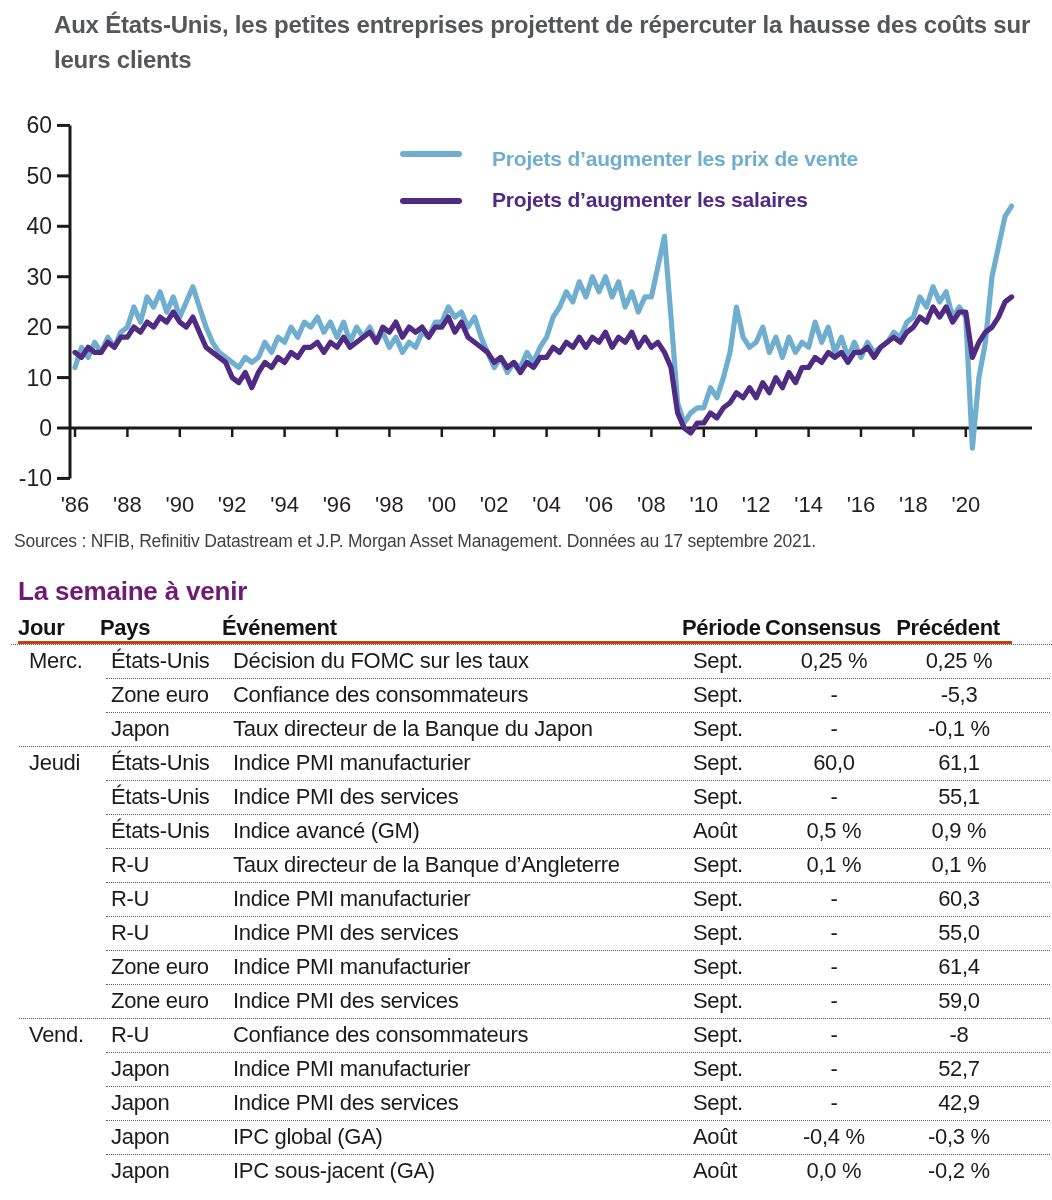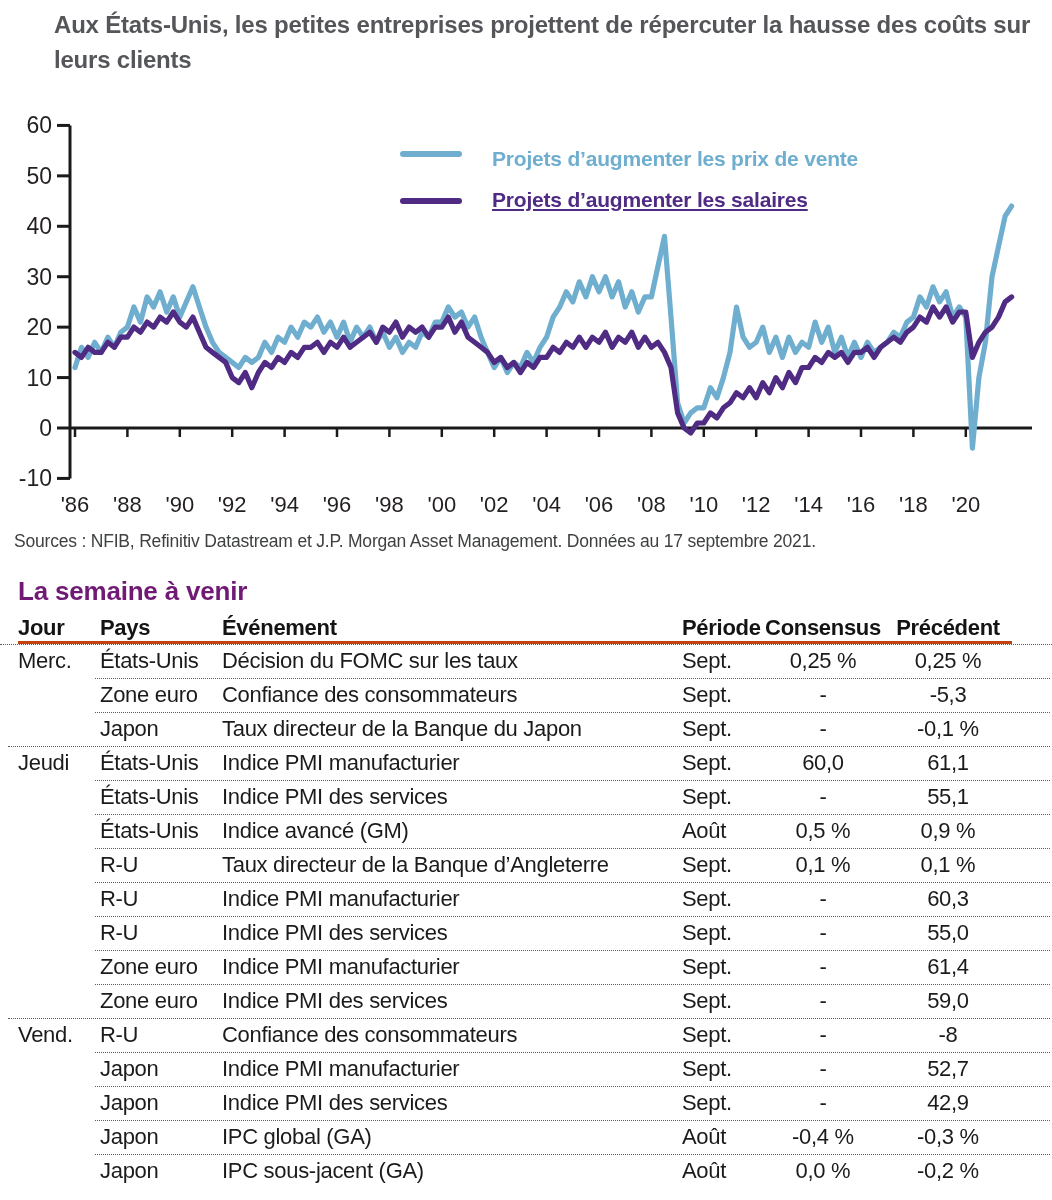--- a/index.html
+++ b/index.html
@@ -19,21 +19,21 @@
   .legend-label { position:absolute; font-size:21px; font-weight:bold; white-space:nowrap; letter-spacing:-0.2px; }
 
   .source-note { position:absolute; left:14px; top:531px; font-size:17.5px; color:#3f4042; letter-spacing:-0.2px; }
 
   .section-title { position:absolute; left:18px; top:576px; font-size:26px; font-weight:bold; color:#701a75; letter-spacing:-0.2px; }
 
   .week-table { position:absolute; left:18px; top:614px; width:994px; }
   .thead { display:grid; grid-template-columns:82px 122px 460px 80px 122px 128px;
     height:30px; align-items:center; border-bottom:3px solid #c2410c; }
   .thead .th { font-size:22px; font-weight:bold; color:#141414; letter-spacing:-0.3px; }
-  .tbody { position:relative; }
+  .tbody { position:relative;margin-left:11px; }
   .trow { position:relative; display:grid; grid-template-columns:82px 122px 460px 80px 122px 128px;
     height:34px; align-items:center; }
   .trow .td { font-size:22px; color:#1b1b1d; letter-spacing:-0.3px; white-space:nowrap; }
   .col-p { text-align:left; }
   .col-c, .col-v { text-align:center; }
   .sep { position:absolute; top:0; height:0; border-top:1.5px dotted #5a5b5d; right:-38px; }
   .sep.group { left:-10px; }
   .sep.inner { left:77px; }
   .sep.bottom { position:absolute; left:-18px; right:-40px; bottom:-2px; border-top:1.5px dotted #5a5b5d; height:0; }
 </style>
@@ -103,21 +103,21 @@
       <path d="M75.0 352.4L81.5 357.4L88.1 347.3L94.7 352.4L101.2 352.4L107.8 342.3L114.3 347.3L120.8 337.2L127.4 337.2L133.9 327.1L140.5 332.2L147.1 322.1L153.6 327.1L160.1 317.1L166.7 322.1L173.3 312.0L179.8 322.1L186.3 327.1L192.9 317.1L199.4 332.2L206.0 347.3L212.5 352.4L219.1 357.4L225.7 362.4L232.2 377.6L238.8 382.6L245.3 372.5L251.8 387.7L258.4 372.5L264.9 362.4L271.5 367.5L278.0 357.4L284.6 362.4L291.1 352.4L297.7 357.4L304.3 347.3L310.8 347.3L317.4 342.3L323.9 352.4L330.4 342.3L337.0 347.3L343.6 337.2L350.1 347.3L356.6 342.3L363.2 337.2L369.8 332.2L376.3 342.3L382.8 327.1L389.4 332.2L395.9 322.1L402.5 337.2L409.1 327.1L415.6 332.2L422.1 327.1L428.7 337.2L435.3 327.1L441.8 327.1L448.3 317.1L454.9 332.2L461.4 322.1L468.0 337.2L474.6 342.3L481.1 347.3L487.6 352.4L494.2 362.4L500.8 357.4L507.3 367.5L513.8 362.4L520.4 372.5L527.0 362.4L533.5 367.5L540.0 357.4L546.6 357.4L553.1 347.3L559.7 352.4L566.3 342.3L572.8 347.3L579.3 337.2L585.9 347.3L592.4 337.2L599.0 342.3L605.5 332.2L612.1 347.3L618.6 337.2L625.2 342.3L631.8 332.2L638.3 347.3L644.9 337.2L651.4 347.3L657.9 342.3L664.5 352.4L671.0 367.5L677.6 412.9L684.1 428.0L690.7 433.0L697.3 423.0L703.8 423.0L710.4 412.9L716.9 417.9L723.4 407.8L730.0 402.8L736.5 392.7L743.1 397.7L749.6 387.7L756.2 397.7L762.8 382.6L769.3 392.7L775.9 377.6L782.4 387.7L788.9 372.5L795.5 382.6L802.0 367.5L808.6 367.5L815.1 357.4L821.7 362.4L828.3 352.4L834.8 357.4L841.4 352.4L847.9 362.4L854.4 352.4L861.0 352.4L867.5 347.3L874.1 357.4L880.6 347.3L887.2 342.3L893.8 337.2L900.3 342.3L906.9 332.2L913.4 327.1L919.9 317.1L926.5 322.1L933.0 307.0L939.6 317.1L946.1 307.0L952.7 322.1L959.3 312.0L965.8 312.0L972.4 357.4L978.9 342.3L985.4 332.2L992.0 327.1L998.5 317.1L1005.1 301.9L1011.6 296.9" fill="none" stroke="#4F2B84" stroke-width="5.2" stroke-linejoin="round" stroke-linecap="round"></path>
     </svg>
 
   <div class="legend">
     <div class="legend-item">
       <span class="legend-swatch" style="left: 400px; top: 151px; background: rgb(111, 174, 206);"></span>
       <span class="legend-label" style="left: 492px; top: 147px; color: rgb(111, 174, 206);">Projets d’augmenter les prix de vente</span>
     </div>
     <div class="legend-item">
       <span class="legend-swatch" style="left: 400px; top: 198px; background: rgb(79, 43, 132);"></span>
-      <span class="legend-label" style="left: 492px; top: 188px; color: rgb(79, 43, 132); text-decoration: underline;">Projets d’augmenter les salaires</span>
+      <span class="legend-label" style="left: 492px; top: 188px; color: rgb(79, 43, 132);">Projets d’augmenter les salaires</span>
     </div>
   </div>
 
   <div class="source-note">Sources : NFIB, Refinitiv Datastream et J.P. Morgan Asset Management. Données au 17 septembre 2021.</div>
 
   <div class="section-title">La semaine à venir</div>
 
   <div class="week-table">
     <div class="thead">
       <div class="th">Jour</div>

